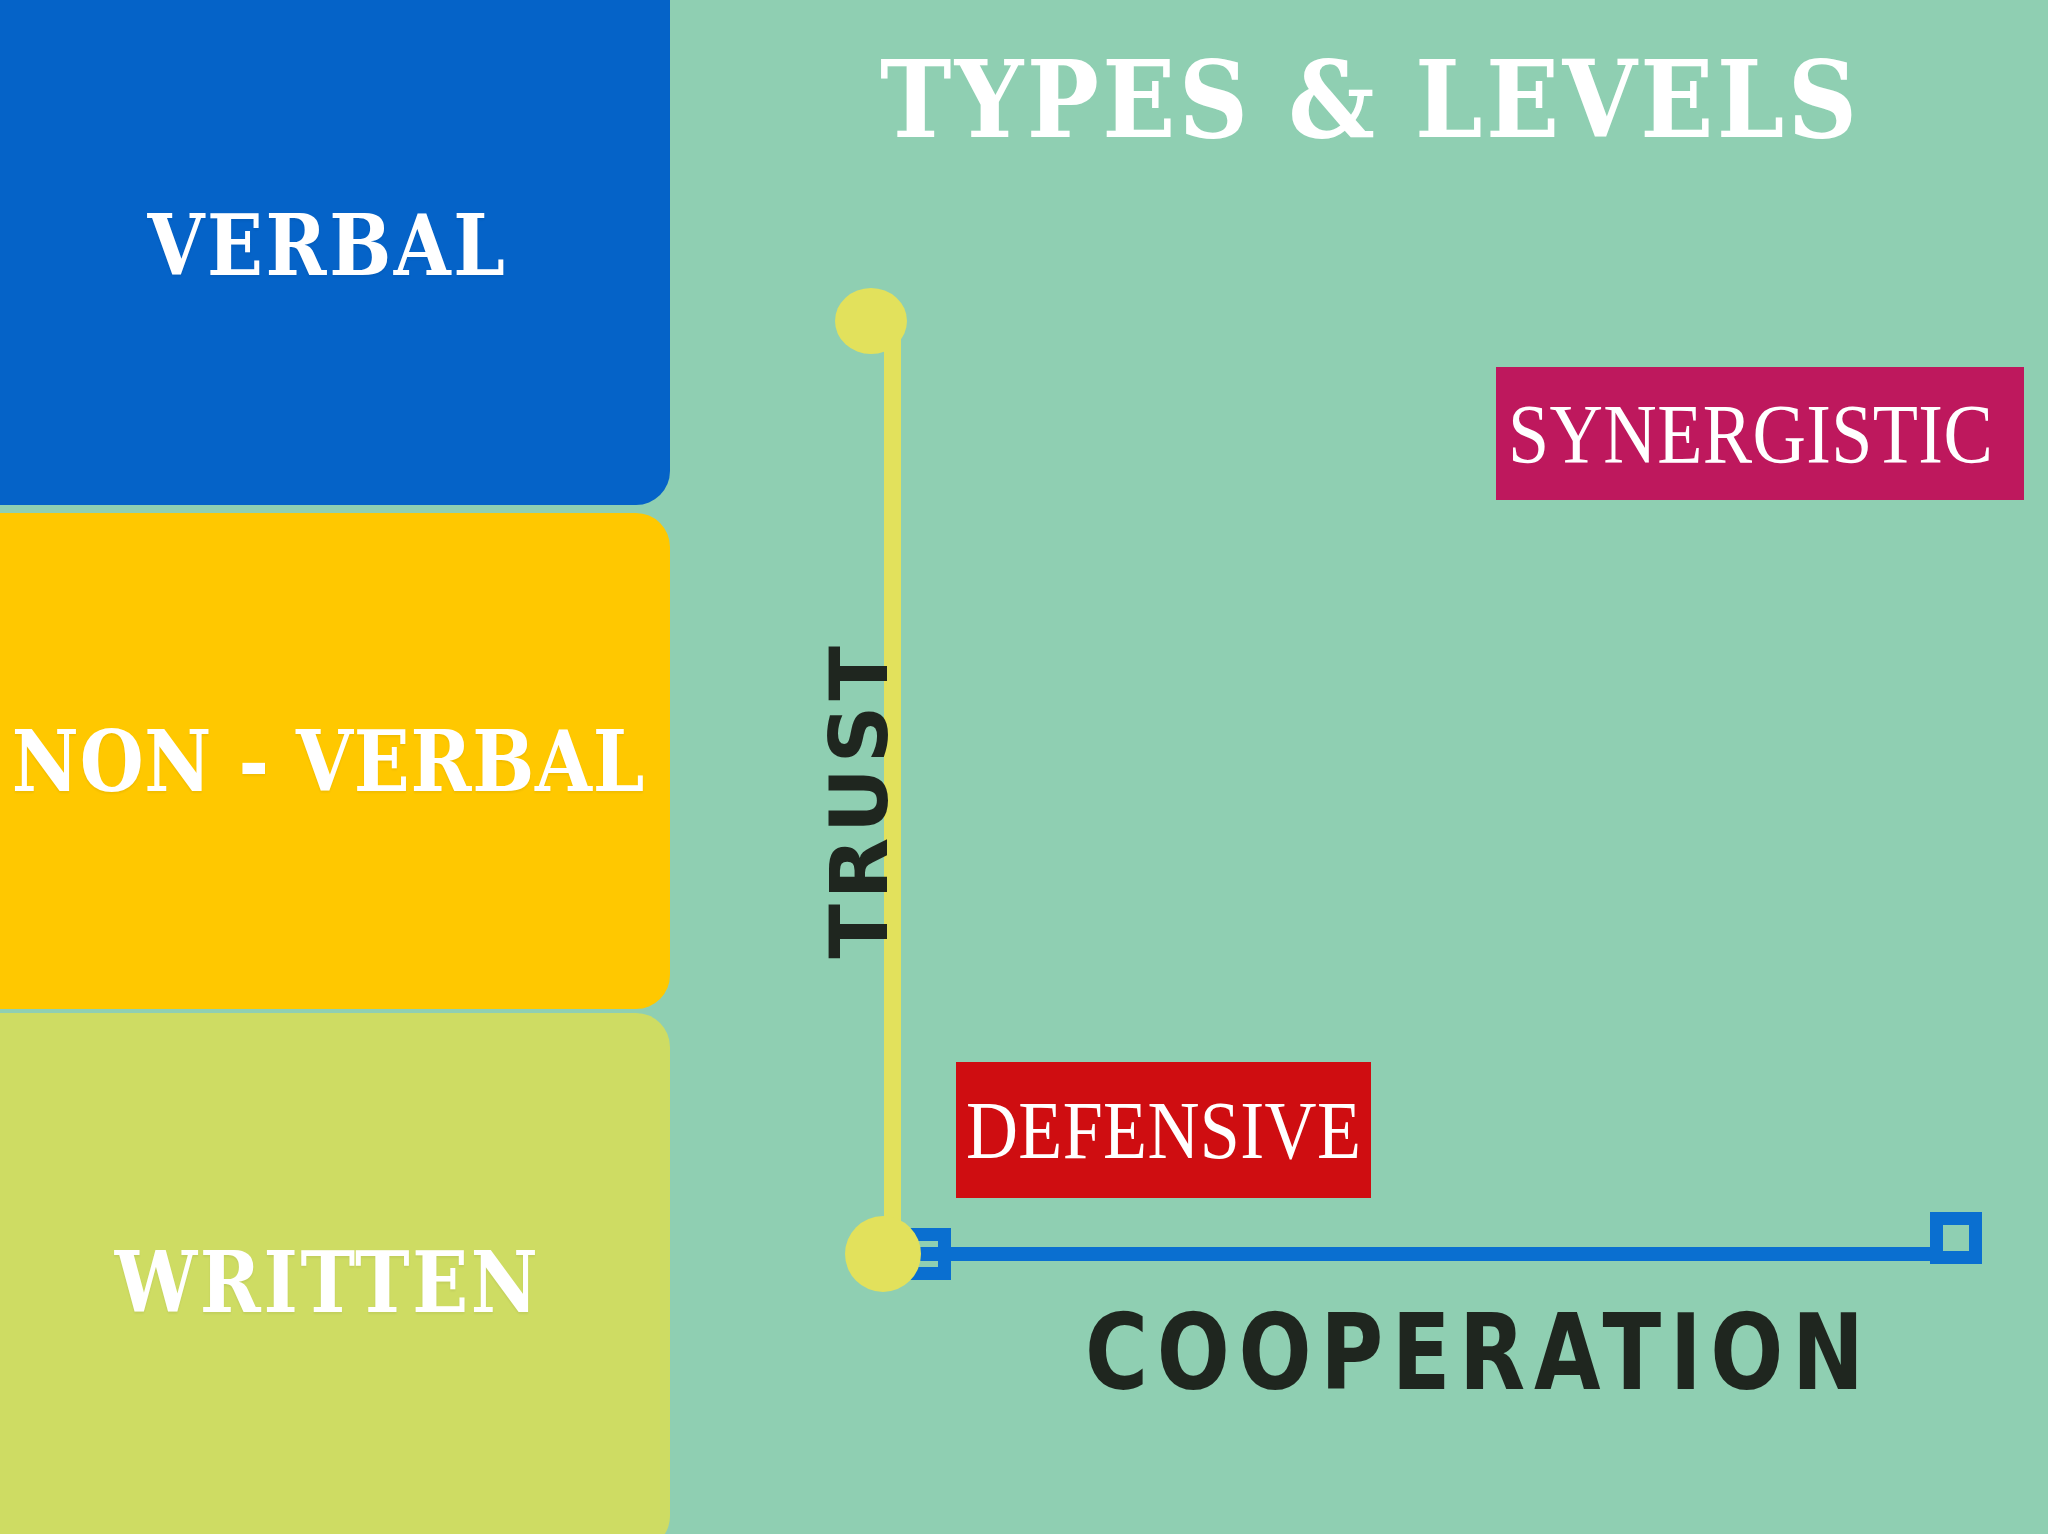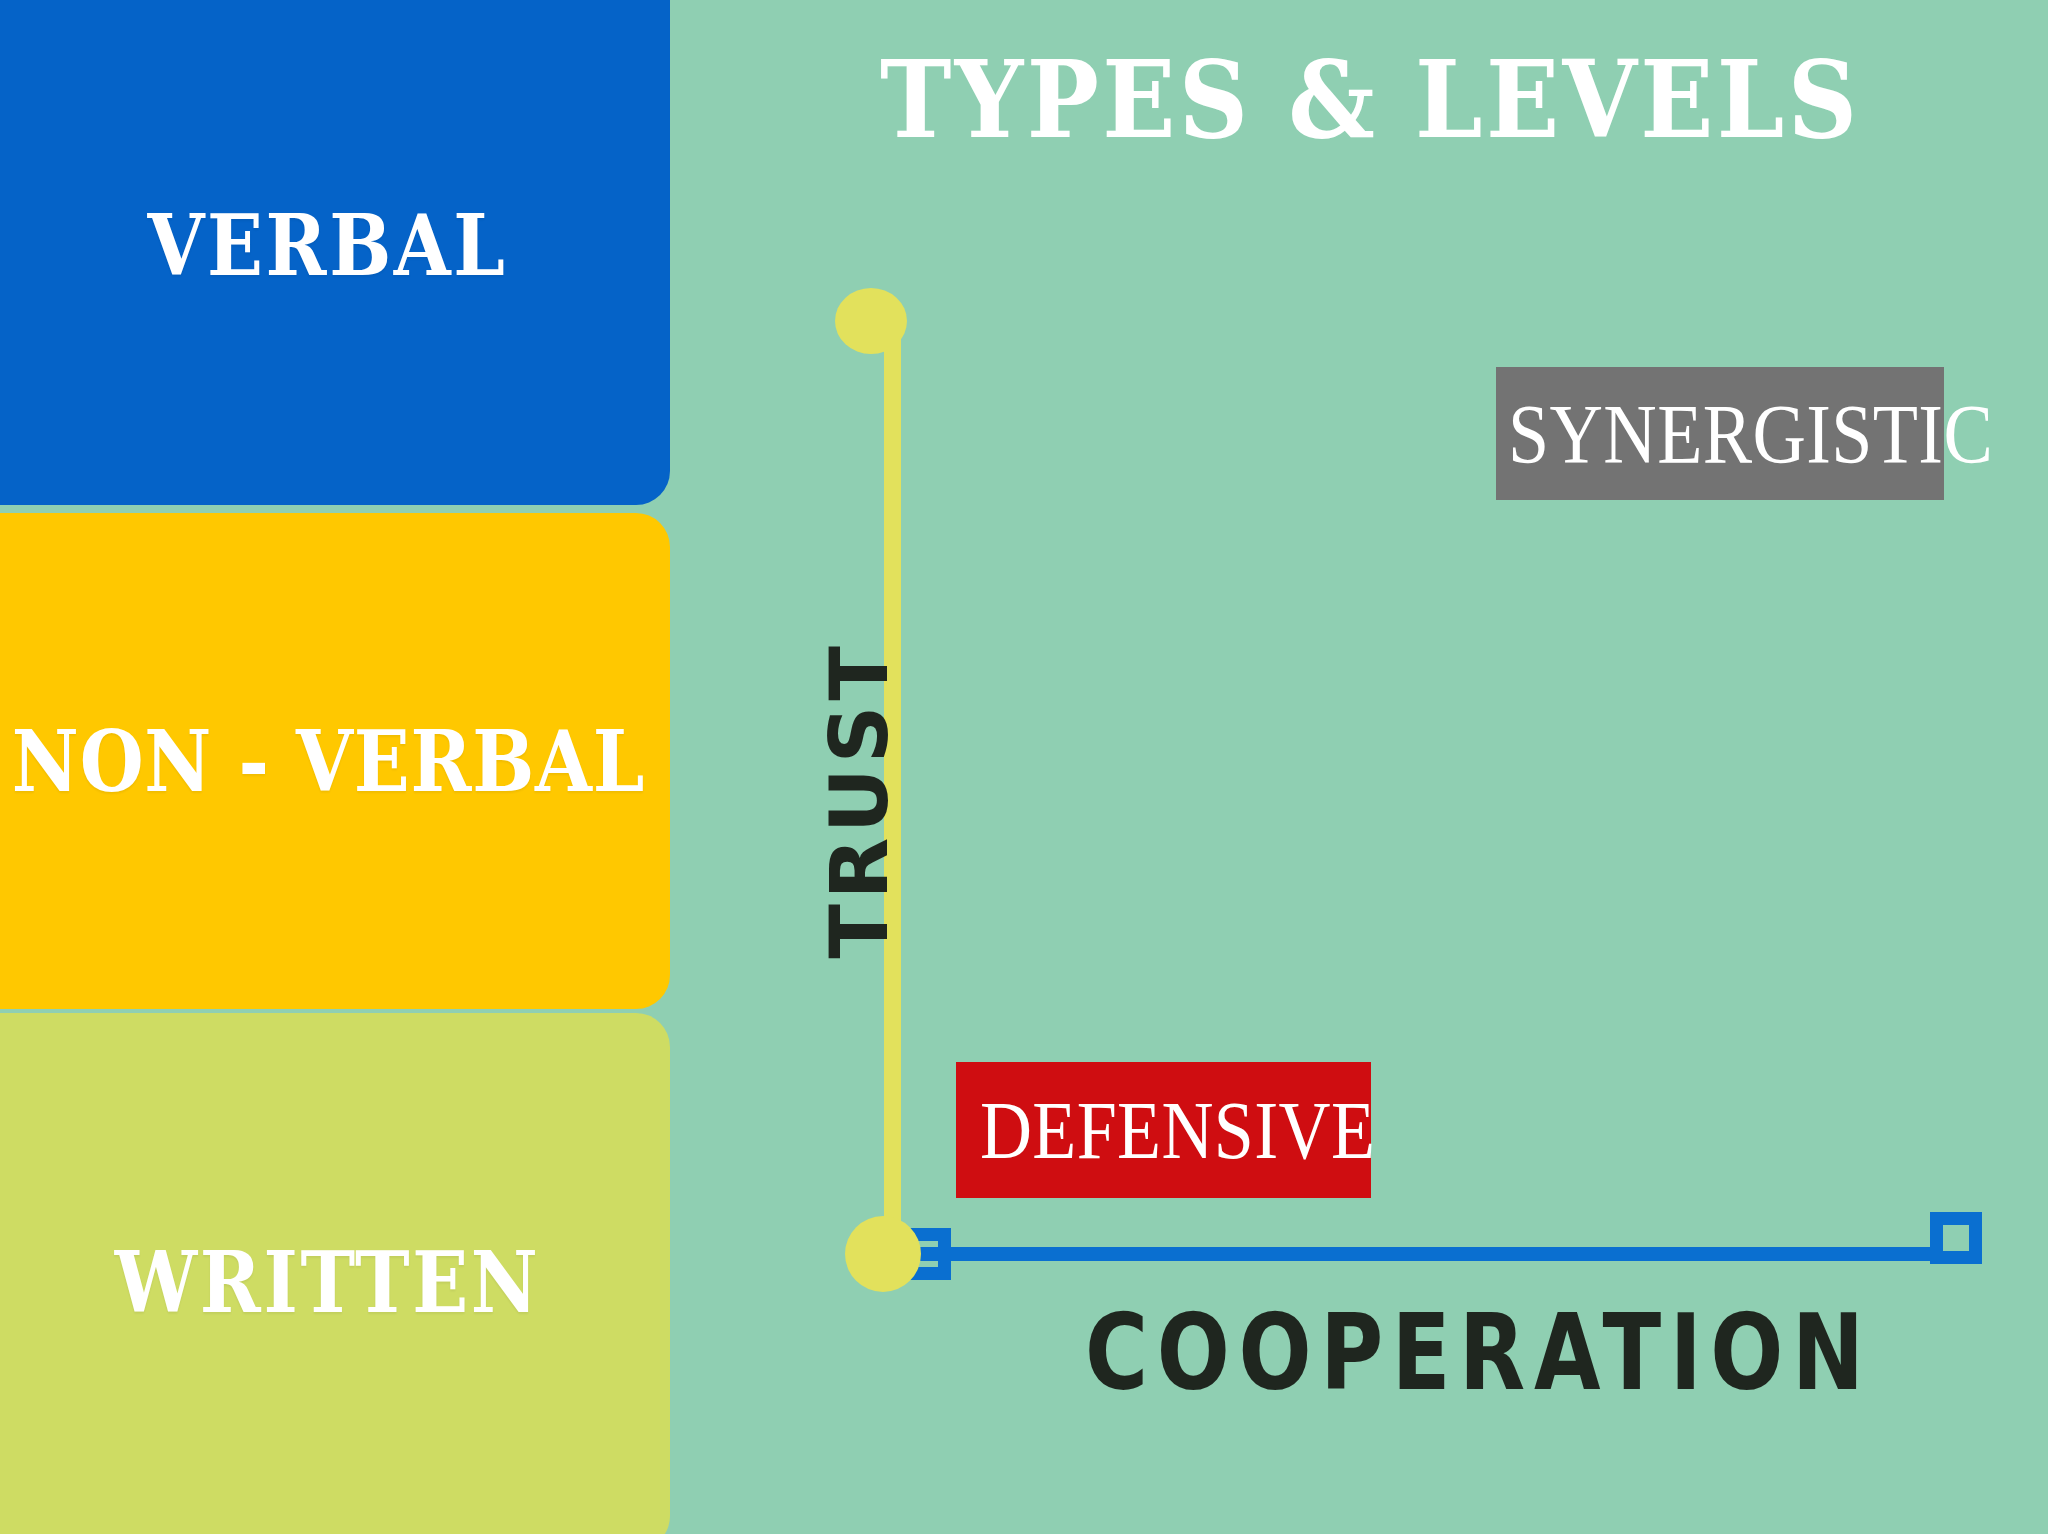--- a/index.html
+++ b/index.html
@@ -191,44 +191,44 @@
   }
   .level-tag .tag-text {
     display: block;
     color: #ffffff;
     transform: scaleY(1.15);
   }
 
   #level-synergistic {
     left: 1496px;
     top: 367px;
-    width: 448px;
+    width: 528px;
     height: 133px;
-    background: #737373;
+    background: #be185d;
     padding-left: 12px;
   }
   #level-synergistic .tag-text { font-size: 74px; letter-spacing: 0.005em; }
 
   #level-respectful {
     left: 1211px;
     top: 693px;
     width: 485px;
     height: 136px;
     background: #c37f6f;
     padding-left: 18px;
   }
   #level-respectful .tag-text { font-size: 72px; letter-spacing: 0.005em; }
 
   #level-defensive {
     left: 956px;
     top: 1062px;
     width: 415px;
     height: 136px;
     background: #cf0d11;
-    padding-left: 24px;
+    padding-left: 10px;
   }
   #level-defensive .tag-text { font-size: 72px; letter-spacing: 0.005em; }
 </style>
 </head>
 <body>
 
 <div id="stage">
 
   <div class="type-block" id="block-verbal">
     <span class="block-label">VERBAL</span>

